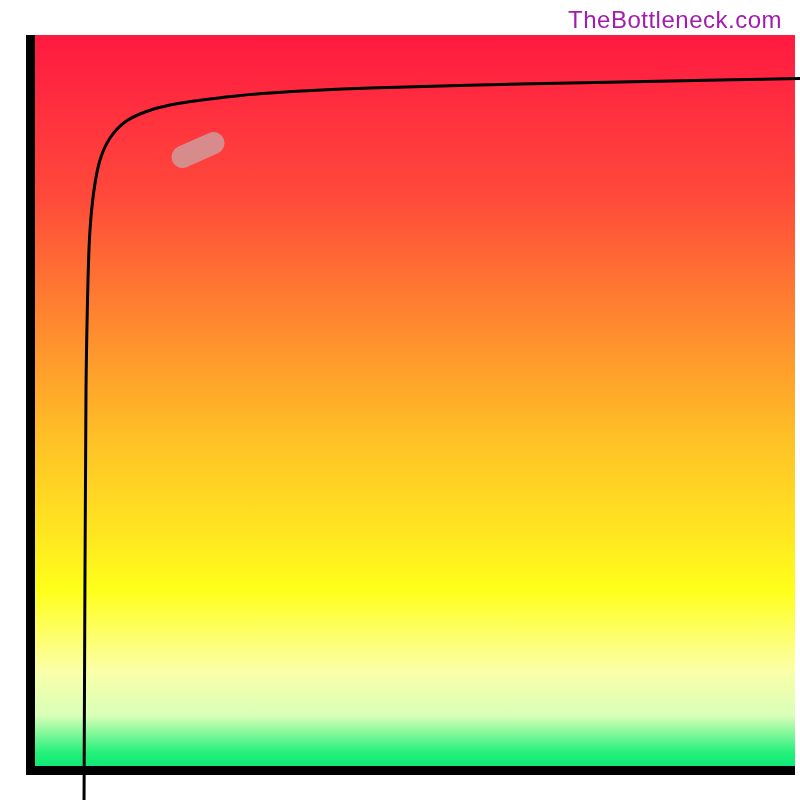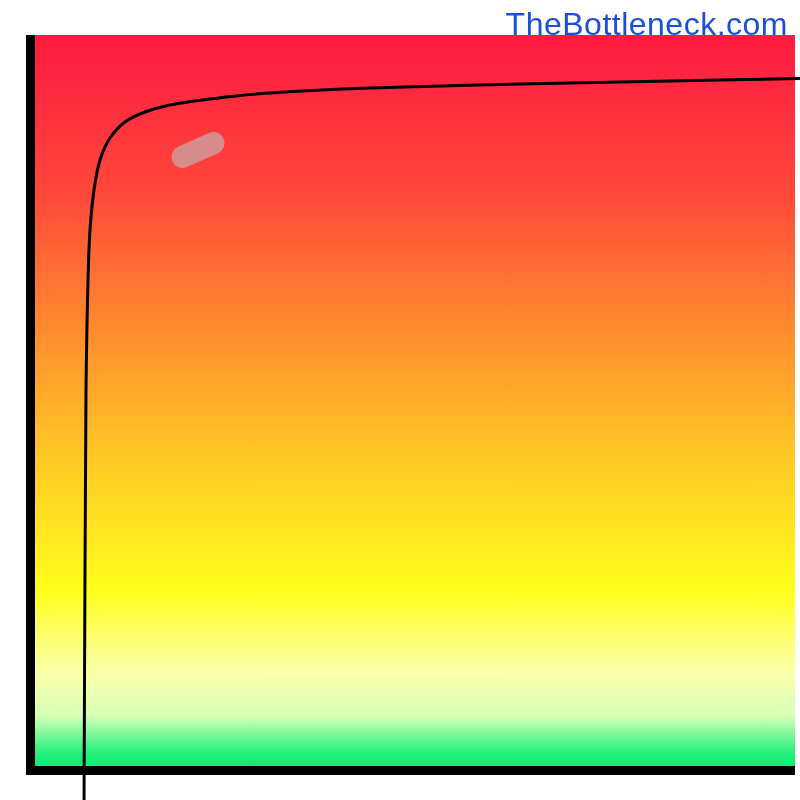--- a/index.html
+++ b/index.html
@@ -12,23 +12,23 @@
     overflow: hidden;
   }
   .canvas {
     position: relative;
     width: 800px;
     height: 800px;
   }
   .watermark {
     position: absolute;
     top: 6px;
-    right: 12px;
-    color: #1d4ed8;
-    font-size: 32px;
+    right: 18px;
+    color: #a21caf;
+    font-size: 24px;
     letter-spacing: 0.5px;
     user-select: none;
   }
   .plot-area {
     position: absolute;
     left: 35px;
     top: 35px;
     width: 760px;
     height: 740px;
   }

